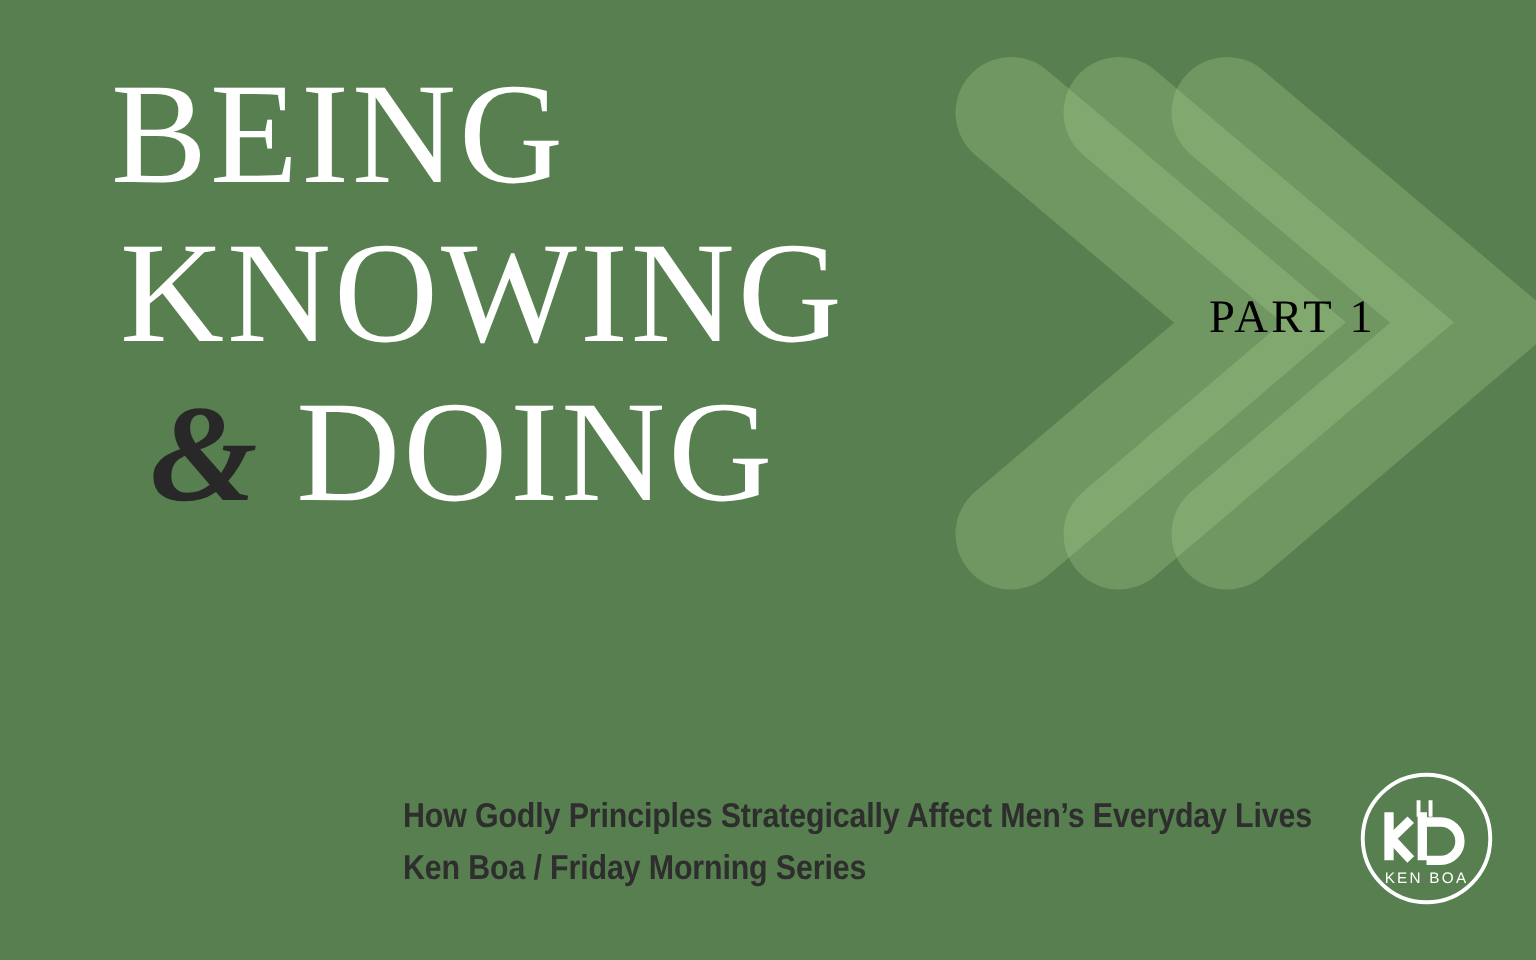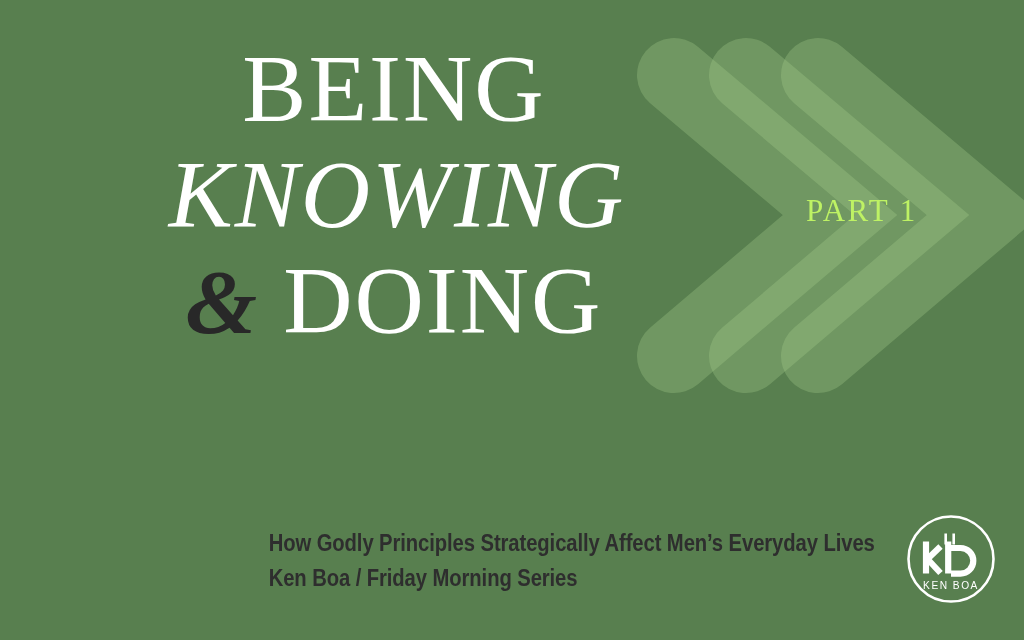--- a/index.html
+++ b/index.html
@@ -35,43 +35,42 @@
     z-index: 4;
   }
   .title-line {
     font-family: "Liberation Serif", serif;
     color: #ffffff;
     font-size: 96px;
     line-height: 106px;
     letter-spacing: 2px;
     white-space: nowrap;
     font-weight: 400;
-    text-align: center;
   }
   .title-line.l1 { text-indent: 0px; }
-  .title-line.l2 { text-indent: 6px; font-style: italic; }
-  .title-line.l3 { text-indent: 0px; }
+  .title-line.l2 { text-indent: 6px; }
+  .title-line.l3 { text-indent: 0px; margin-left: 26px; }
   .amp {
     color: #282828;
     font-family: "Liberation Serif", serif;
     font-style: italic;
     font-weight: 700;
     font-size: 92px;
     letter-spacing: 0;
     padding-right: 26px;
     display: inline-block;
   }
 
   
   #part-label {
     position: absolute;
     left: 806px;
     top: 193px;
     z-index: 5;
-    color: #bef264;
+    color: #000000;
     font-family: "Liberation Serif", serif;
     font-size: 31px;
     letter-spacing: 2.4px;
     white-space: nowrap;
   }
 
   
   #footer-text {
     position: absolute;
     right: 149px;

